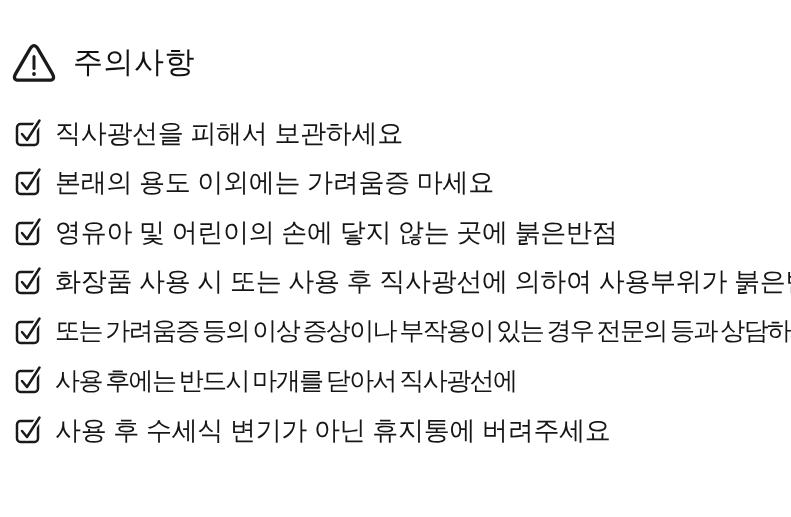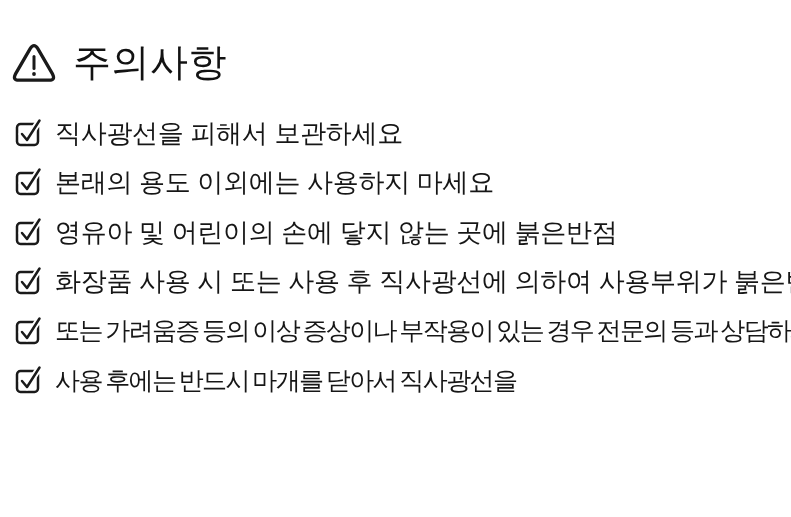--- a/index.html
+++ b/index.html
@@ -15,21 +15,21 @@
   .caution-header {
     display: flex;
     align-items: center;
     gap: 15px;
     margin: 0;
     padding: 39px 0 0 10px;
     height: 46px;
   }
   .caution-header .warn-icon { flex: 0 0 auto; display: block; }
   .caution-title {
-    font-size: 38px;
+    font-size: 30px;
     font-weight: 500;
     letter-spacing: 0.5px;
     color: #121212;
     margin: 0;
     line-height: 1;
     white-space: nowrap;
   }
 
   ul.caution-list {
     list-style: none;
@@ -83,21 +83,21 @@
       <span class="item-text">직사광선을 피해서 보관하세요</span>
     </li>
 
 
     <li>
       <svg class="check-icon" width="28" height="30" viewBox="0 0 28 30" aria-hidden="true">
         <rect x="3" y="6" width="21" height="21" rx="3.5" fill="none" stroke="#1a1a1a" stroke-width="2.5"></rect>
         <polyline points="8,16 13,22 25.5,2.5" fill="none" stroke="#ffffff" stroke-width="6.5" stroke-linecap="round" stroke-linejoin="round"></polyline>
         <polyline points="8,16 13,22 25.5,2.5" fill="none" stroke="#1a1a1a" stroke-width="2.5" stroke-linecap="round" stroke-linejoin="round"></polyline>
       </svg>
-      <span class="item-text">본래의 용도 이외에는 사용하지 마세요</span>
+      <span class="item-text">본래의 용도 이외에는 가려움증 마세요</span>
     </li>
 
     <li>
       <svg class="check-icon" width="28" height="30" viewBox="0 0 28 30" aria-hidden="true">
         <rect x="3" y="6" width="21" height="21" rx="3.5" fill="none" stroke="#1a1a1a" stroke-width="2.5"></rect>
         <polyline points="8,16 13,22 25.5,2.5" fill="none" stroke="#ffffff" stroke-width="6.5" stroke-linecap="round" stroke-linejoin="round"></polyline>
         <polyline points="8,16 13,22 25.5,2.5" fill="none" stroke="#1a1a1a" stroke-width="2.5" stroke-linecap="round" stroke-linejoin="round"></polyline>
       </svg>
       <span class="item-text">영유아 및 어린이의 손에 닿지 않는 곳에 붉은반점</span>
     </li>
@@ -119,18 +119,26 @@
       </svg>
       <span class="item-text">또는 가려움증 등의 이상 증상이나 부작용이 있는 경우 전문의 등과 상담하세요</span>
     </li>
 
     <li>
       <svg class="check-icon" width="28" height="30" viewBox="0 0 28 30" aria-hidden="true">
         <rect x="3" y="6" width="21" height="21" rx="3.5" fill="none" stroke="#1a1a1a" stroke-width="2.5"></rect>
         <polyline points="8,16 13,22 25.5,2.5" fill="none" stroke="#ffffff" stroke-width="6.5" stroke-linecap="round" stroke-linejoin="round"></polyline>
         <polyline points="8,16 13,22 25.5,2.5" fill="none" stroke="#1a1a1a" stroke-width="2.5" stroke-linecap="round" stroke-linejoin="round"></polyline>
       </svg>
-      <span class="item-text">사용 후에는 반드시 마개를 닫아서 직사광선을</span>
+      <span class="item-text">사용 후에는 반드시 마개를 닫아서 직사광선에</span>
     </li>
 
+    <li>
+      <svg class="check-icon" width="28" height="30" viewBox="0 0 28 30" aria-hidden="true">
+        <rect x="3" y="6" width="21" height="21" rx="3.5" fill="none" stroke="#1a1a1a" stroke-width="2.5"></rect>
+        <polyline points="8,16 13,22 25.5,2.5" fill="none" stroke="#ffffff" stroke-width="6.5" stroke-linecap="round" stroke-linejoin="round"></polyline>
+        <polyline points="8,16 13,22 25.5,2.5" fill="none" stroke="#1a1a1a" stroke-width="2.5" stroke-linecap="round" stroke-linejoin="round"></polyline>
+      </svg>
+      <span class="item-text">사용 후 수세식 변기가 아닌 휴지통에 버려주세요</span>
+    </li>
   </ul>
 
 </div>
 
 </body></html>

